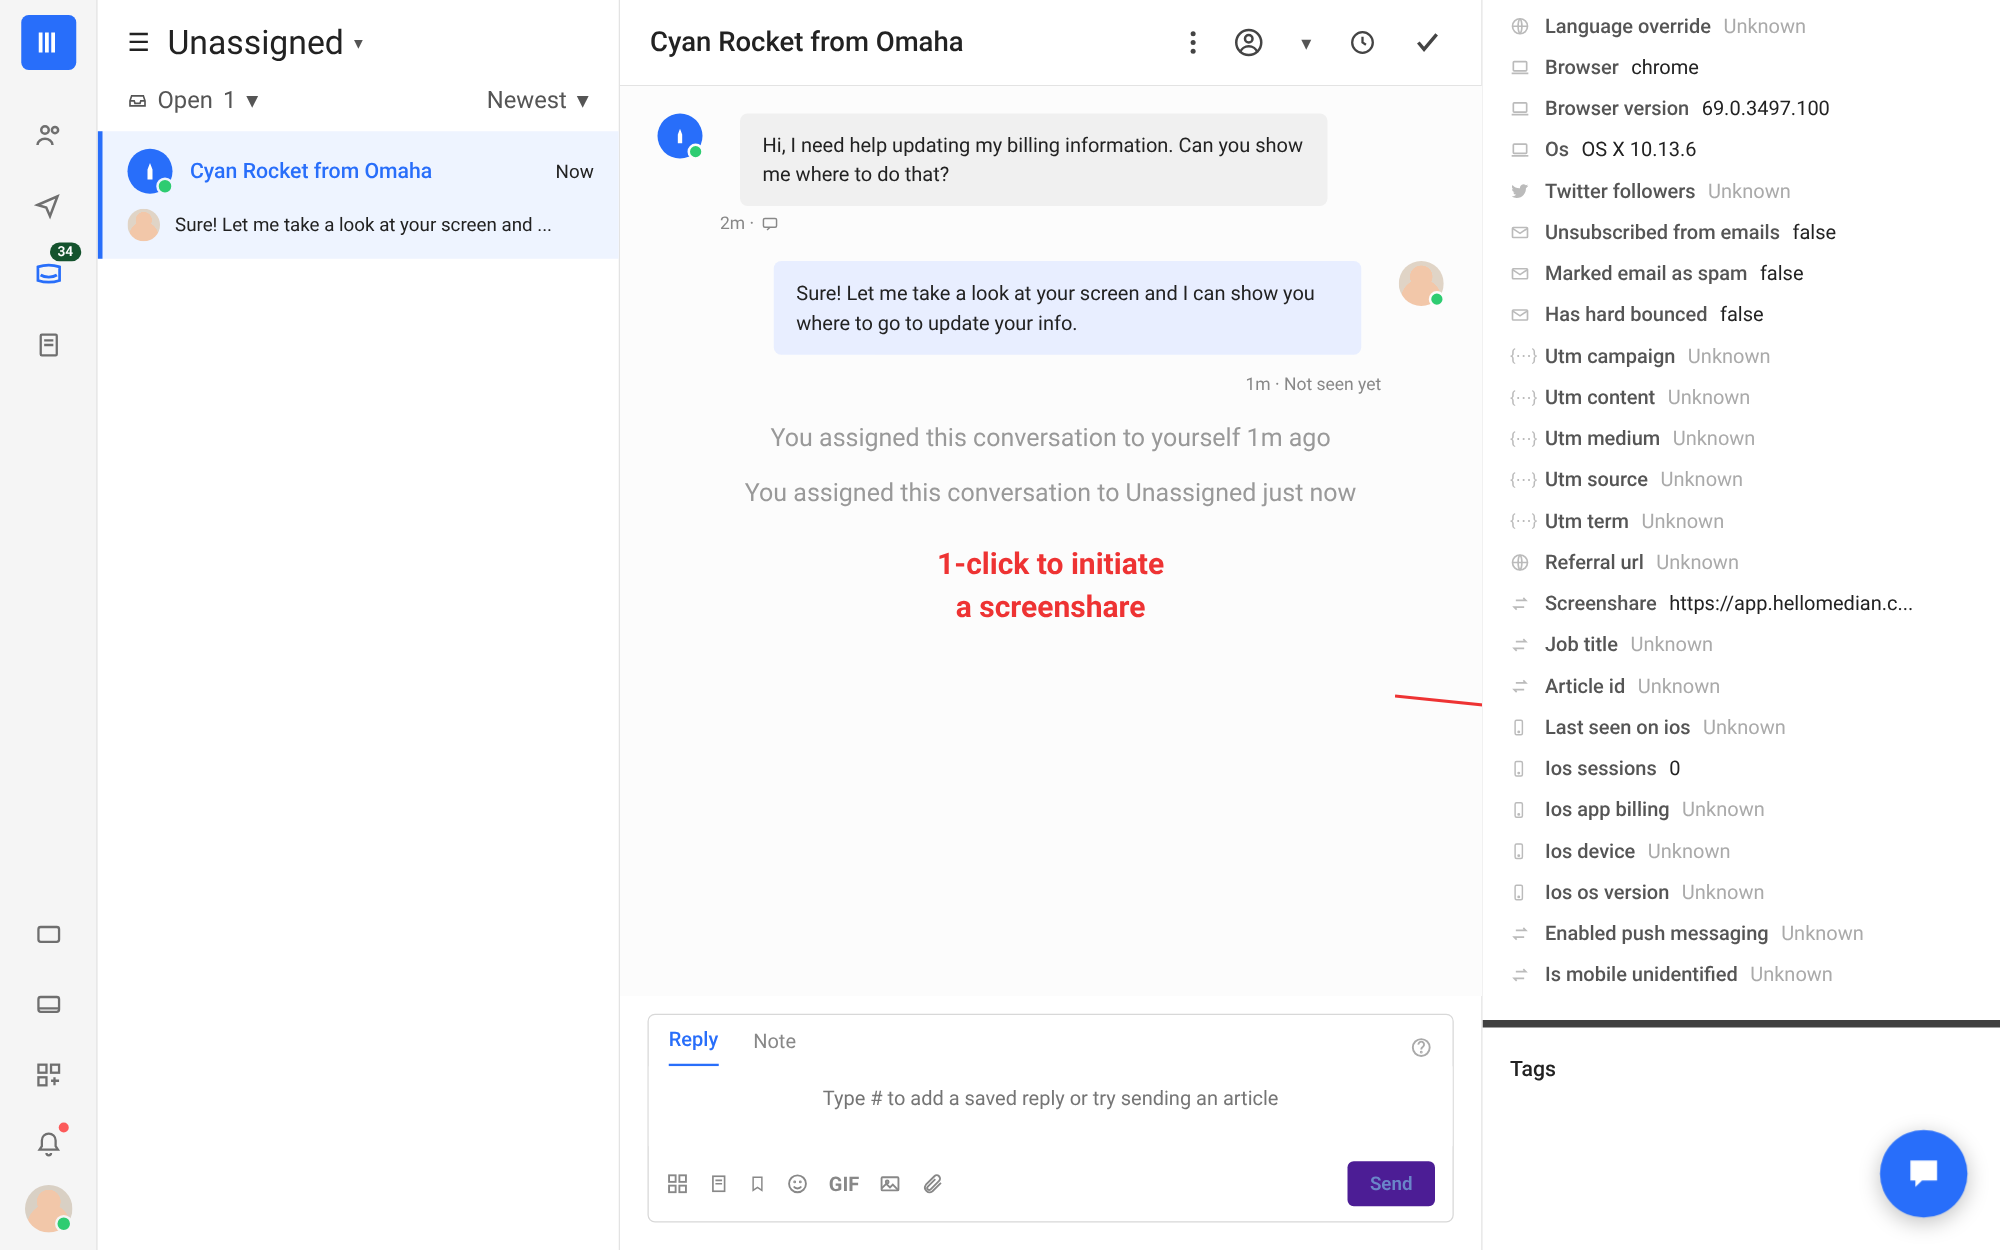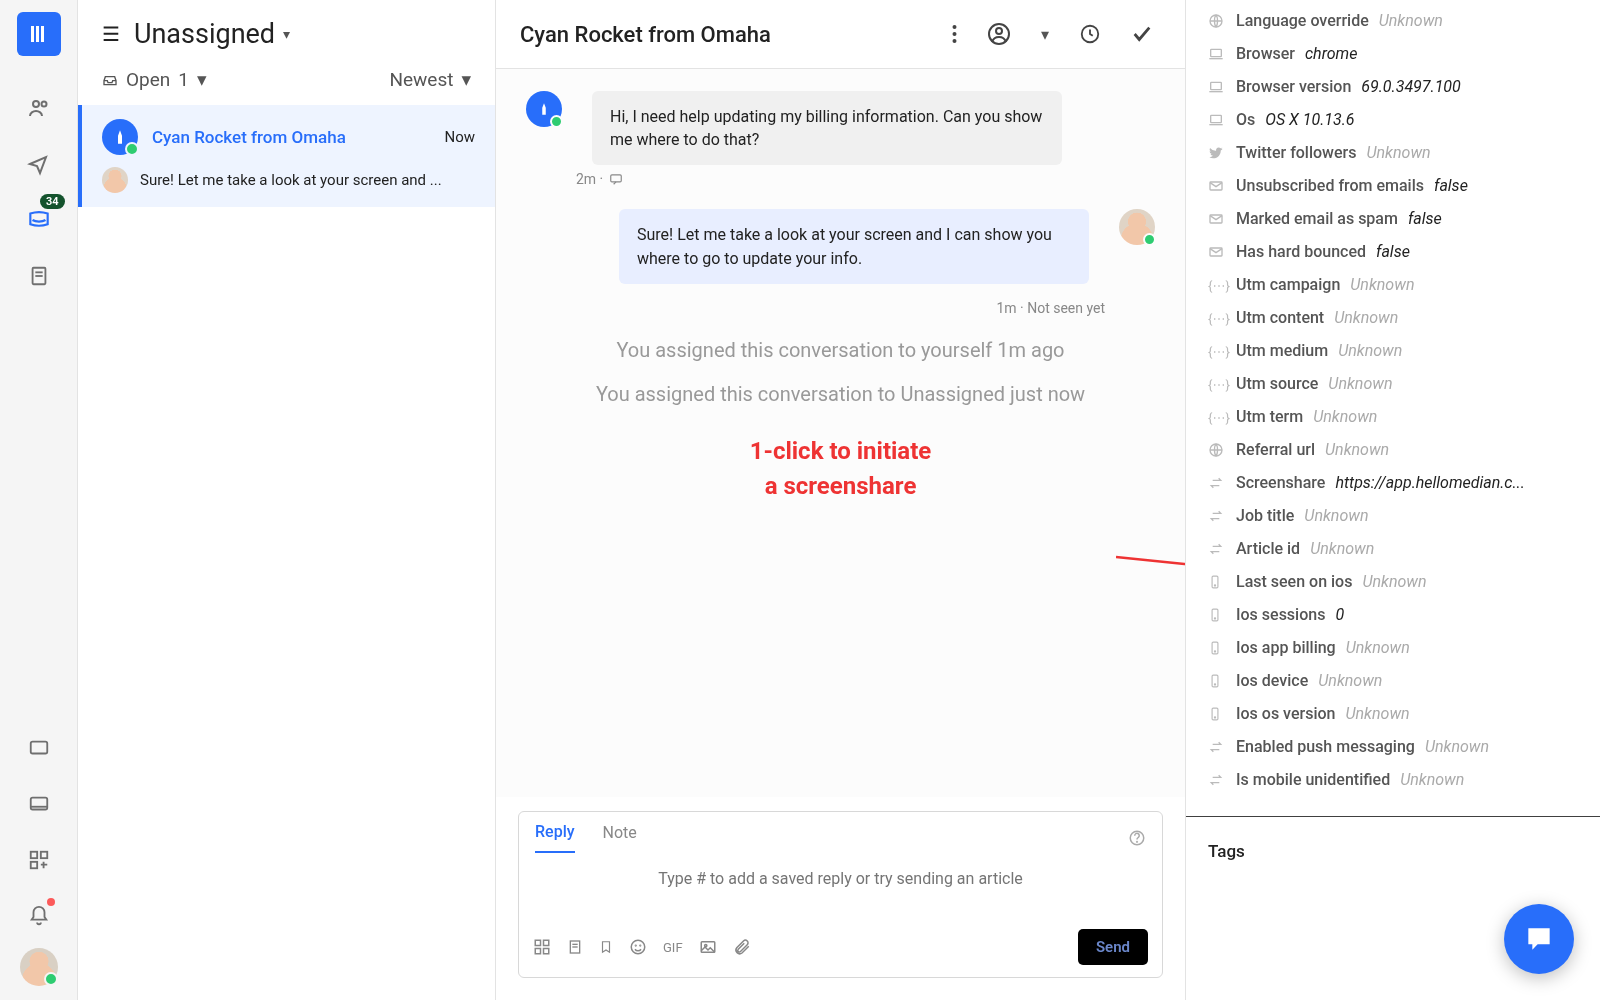--- a/index.html
+++ b/index.html
@@ -50,29 +50,29 @@
 .arrow-svg { position:absolute; top:480px; left:620px; pointer-events:none; }
 
 .composer { margin:14px 22px 22px; border:1px solid #d8d8d8; border-radius:6px; background:#fff; }
 .composer-tabs { display:flex; align-items:center; padding:10px 16px 0; gap:28px;text-align:center; }
 .composer-tabs .tab { font-size:16px; color:#888; padding-bottom:10px; cursor:pointer; }
 .composer-tabs .tab.active { color:#286efa; font-weight:500; border-bottom:2px solid #286efa; }
 .composer-tabs .help { margin-left:auto; color:#aaa; cursor:pointer; }
 .composer textarea { width:100%; border:0; resize:none; padding:16px; font-size:16px; color:#333; outline:none; font-family:inherit; height:64px;text-align:center; }
 .composer-toolbar { display:flex; align-items:center; padding:8px 14px 12px; gap:16px; color:#888; }
 .composer-toolbar .tb-icon { cursor:pointer; }
-.composer-toolbar .send-btn { margin-left:auto; background:#000000; color:#6a86c9; font-weight:600; border:0; border-radius:5px; padding:9px 18px; font-size:15px; cursor:pointer; }
+.composer-toolbar .send-btn { margin-left:auto; background:#4c1d95; color:#6a86c9; font-weight:600; border:0; border-radius:5px; padding:9px 18px; font-size:15px; cursor:pointer; }
 
 .details-col { width:414px; overflow:auto; padding:4px 0 20px; position:relative; }
 .detail-row { display:flex; align-items:center; gap:10px; padding:7px 22px; font-size:16px; }
 .detail-row .d-icon { width:18px; color:#bbb; font-size:14px; flex-shrink:0; }
 .detail-row .d-label { color:#555; font-weight:500; white-space:nowrap; }
-.detail-row .d-value { color:#222; white-space:nowrap; overflow:hidden; text-overflow:ellipsis;font-style:italic; }
+.detail-row .d-value { color:#222; white-space:nowrap; overflow:hidden; text-overflow:ellipsis; }
 .detail-row .d-value.unknown { color:#aaa; }
-.tags-section { border-top:1px solid #404040; margin-top:20px; padding:24px 22px; font-size:17px; font-weight:500; color:#222; }
+.tags-section { border-top:6px solid #404040; margin-top:20px; padding:24px 22px; font-size:17px; font-weight:500; color:#222; }
 .fab { position:fixed; bottom:26px; right:26px; width:70px; height:70px; background:#286efa; border-radius:50%; display:flex; align-items:center; justify-content:center; color:#fff; box-shadow:0 4px 18px rgba(0,0,0,0.25); cursor:pointer; }
 svg { display:block; }
 </style>
 </head>
 <body>
 
 <div class="left-rail">
   <div class="logo">
     <svg width="24" height="24" viewBox="0 0 24 24" fill="none">
         <rect x="4" y="4" width="3" height="16" fill="#fff"></rect>
@@ -274,21 +274,21 @@
           </svg>
         </span>
       <span class="tb-icon">
           <svg width="18" height="18" viewBox="0 0 24 24" stroke="currentColor" fill="none" stroke-width="2">
             <circle cx="12" cy="12" r="9"></circle>
             <circle cx="9" cy="10" r="0.5" fill="currentColor"></circle>
             <circle cx="15" cy="10" r="0.5" fill="currentColor"></circle>
             <path d="M8 15c1 1.5 2.5 2 4 2s3-.5 4-2"></path>
           </svg>
         </span>
-      <span class="tb-icon" style="font-size:13px;font-weight:400">GIF</span>
+      <span class="tb-icon" style="font-size:16px;font-weight:700">GIF</span>
       <span class="tb-icon">
           <svg width="18" height="18" viewBox="0 0 24 24" stroke="currentColor" fill="none" stroke-width="2">
             <rect x="3" y="5" width="18" height="14" rx="1"></rect>
             <circle cx="9" cy="10" r="1.5"></circle>
             <path d="M3 17l5-5 4 4 3-3 6 6"></path>
           </svg>
         </span>
       <span class="tb-icon">
           <svg width="18" height="18" viewBox="0 0 24 24" stroke="currentColor" fill="none" stroke-width="2">
             <path d="M21 11l-9 9a5 5 0 01-7-7l9-9a3.5 3.5 0 015 5l-9 9a2 2 0 01-3-3l8-8"></path>

